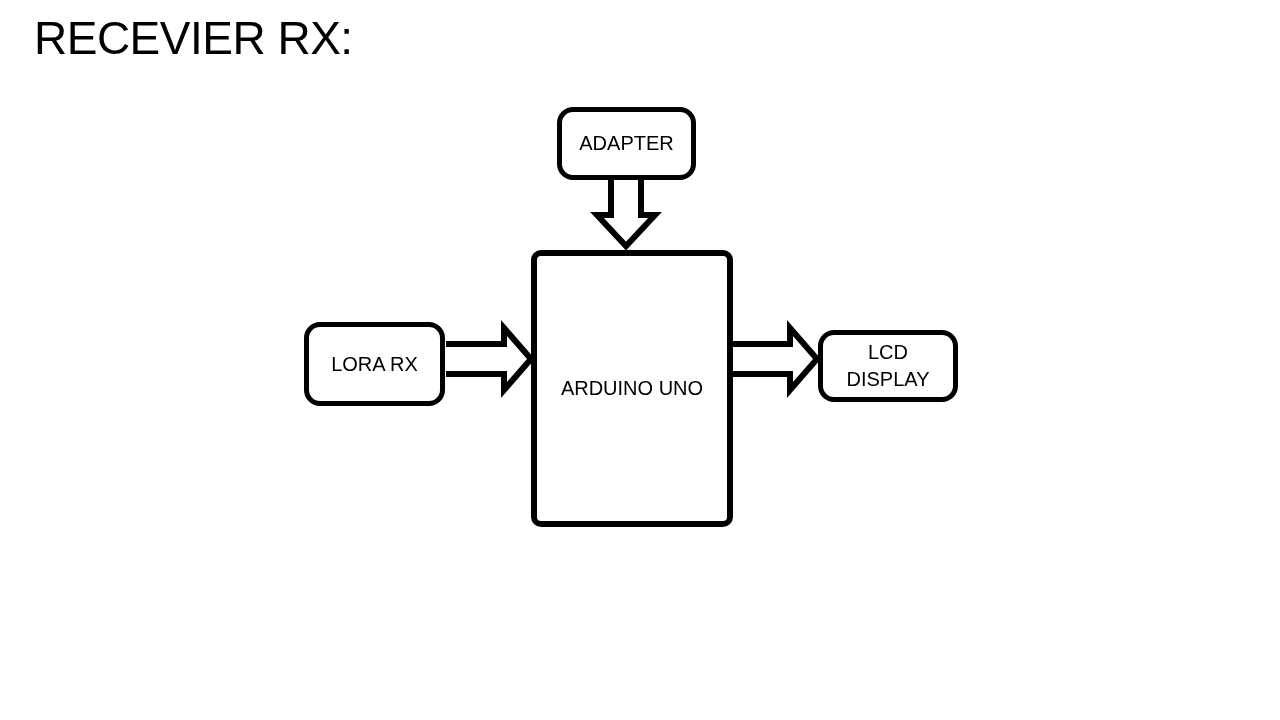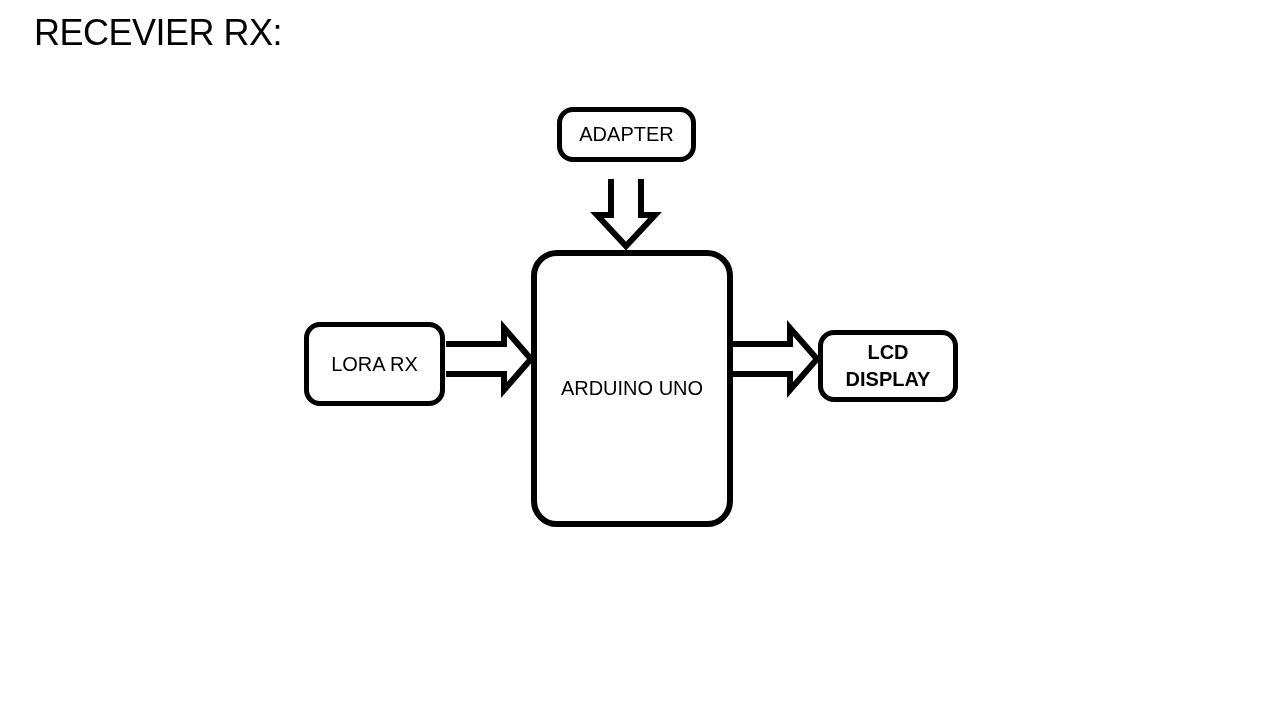--- a/index.html
+++ b/index.html
@@ -10,21 +10,21 @@
     overflow: hidden;
   }
   .canvas {
     position: relative;
     width: 1280px; height: 720px;
     background: #ffffff;
   }
   .page-title {
     position: absolute;
     left: 34px; top: 15px;
-    font-size: 36px;
+    font-size: 46px;
     line-height: 1;
     font-weight: 400;
     letter-spacing: -0.5px;
     color: #000000;
     white-space: nowrap;
   }
   .arrows-layer {
     position: absolute;
     left: 0; top: 0;
     width: 1280px; height: 720px;
@@ -44,27 +44,27 @@
     border-radius: 16px;
     display: flex;
     align-items: center;
     justify-content: center;
     text-align: center;
     color: #000000;
     font-size: 20px;
     line-height: 27px;
     white-space: pre-line;
   }
-  .node-adapter { left: 557px; top: 107px; width: 139px; height: 55px; }
+  .node-adapter { left: 557px; top: 107px; width: 139px; height: 73px; }
   .node-arduino {
     left: 531px; top: 250px; width: 202px; height: 277px;
-    border-width: 6px; border-radius: 26px;
+    border-width: 6px; border-radius: 10px;
   }
   .node-lora    { left: 304px; top: 322px; width: 141px; height: 84px; }
-  .node-lcd     { left: 818px; top: 330px; width: 140px; height: 72px; font-weight: bold; }
+  .node-lcd     { left: 818px; top: 330px; width: 140px; height: 72px; }
 </style>
 </head>
 <body>
 
 <div class="canvas">
 
   <div class="page-title">RECEVIER RX:</div>
 
   <svg class="arrows-layer" width="1280" height="720" viewBox="0 0 1280 720" xmlns="http://www.w3.org/2000/svg">
 

